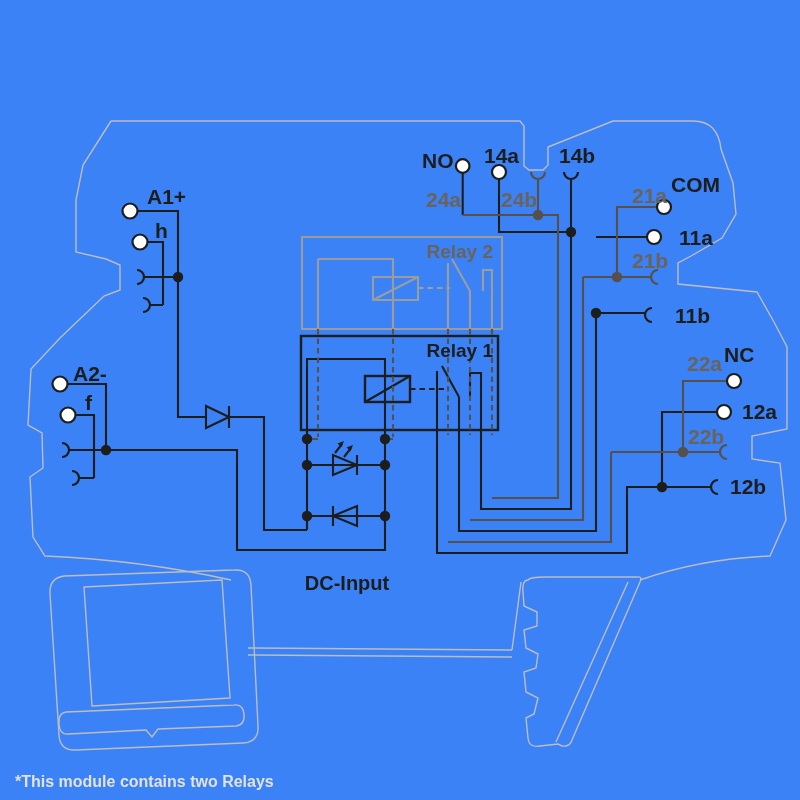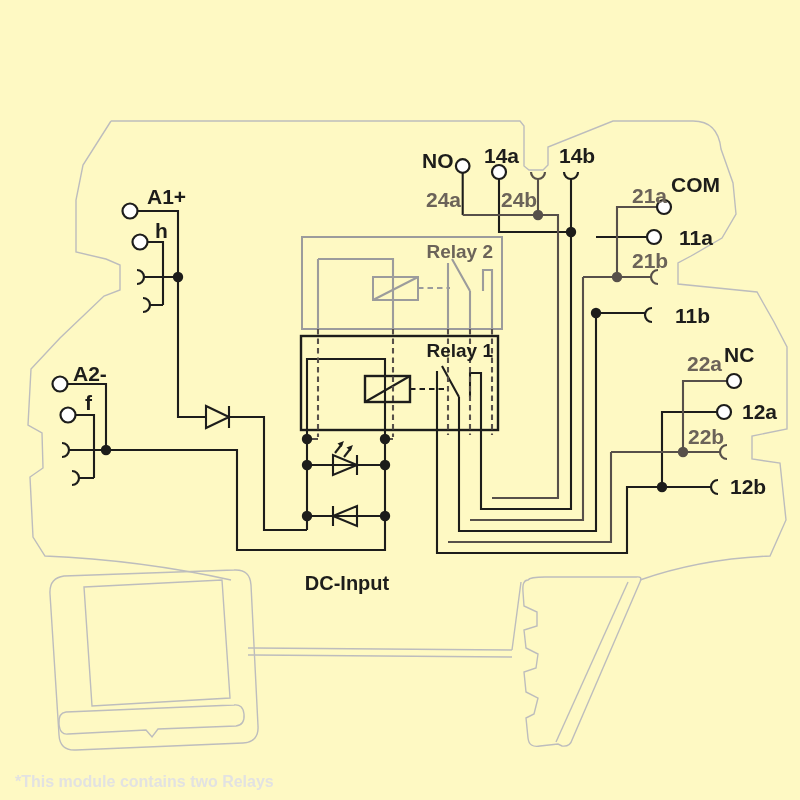--- a/index.html
+++ b/index.html
@@ -4,21 +4,21 @@
 <style>
   :root{
     --c-black:#1d1d1b;
     --c-gray:#57504a;
     --c-labelgray:#6b6359;
     --c-outline:#bdbdbd;
     --c-r2box:#9c9c9c;
     --c-footer:#e2e2e2;
   }
   html,body{margin:0;padding:0;background:#ffffff;}
-  .stage{width:800px;height:800px;position:relative;background:#fef9c3;}
+  .stage{width:800px;height:800px;position:relative;background:#3b82f6;}
   svg{display:block;}
   text{font-family:"Liberation Sans","DejaVu Sans",sans-serif;font-weight:bold;}
   .lbl-b{fill:var(--c-black);font-size:21px;}
   .lbl-g{fill:var(--c-labelgray);font-size:21px;}
   .lbl-relay1{fill:var(--c-black);font-size:19px;}
   .lbl-relay2{fill:var(--c-labelgray);font-size:19px;}
   .lbl-dc{fill:var(--c-black);font-size:20px;}
   .lbl-foot{fill:var(--c-footer);font-size:16px;}
   .wire-b{stroke:var(--c-black);stroke-width:2.1;fill:none;}
   .wire-g{stroke:var(--c-gray);stroke-width:2.1;fill:none;}

